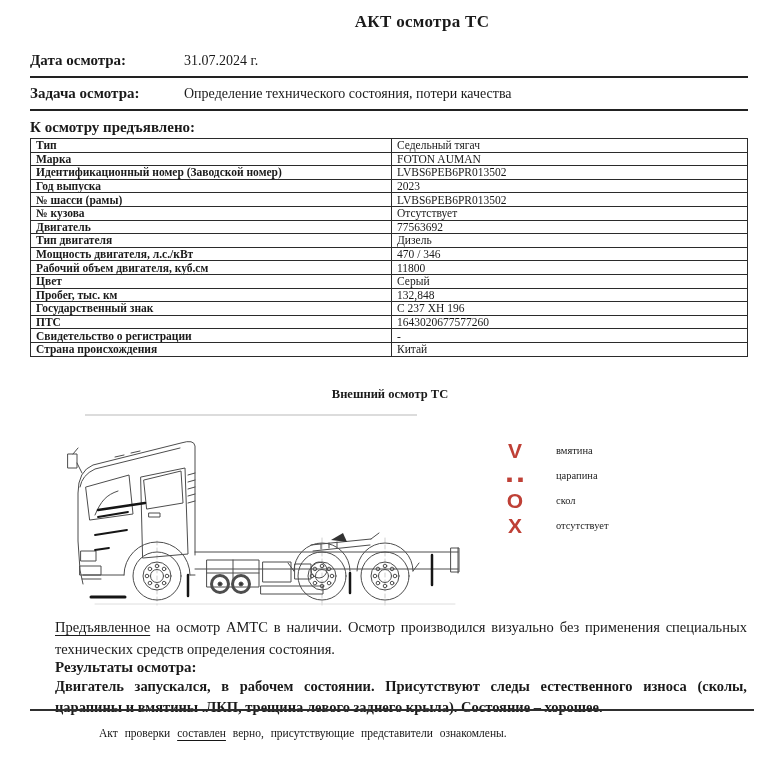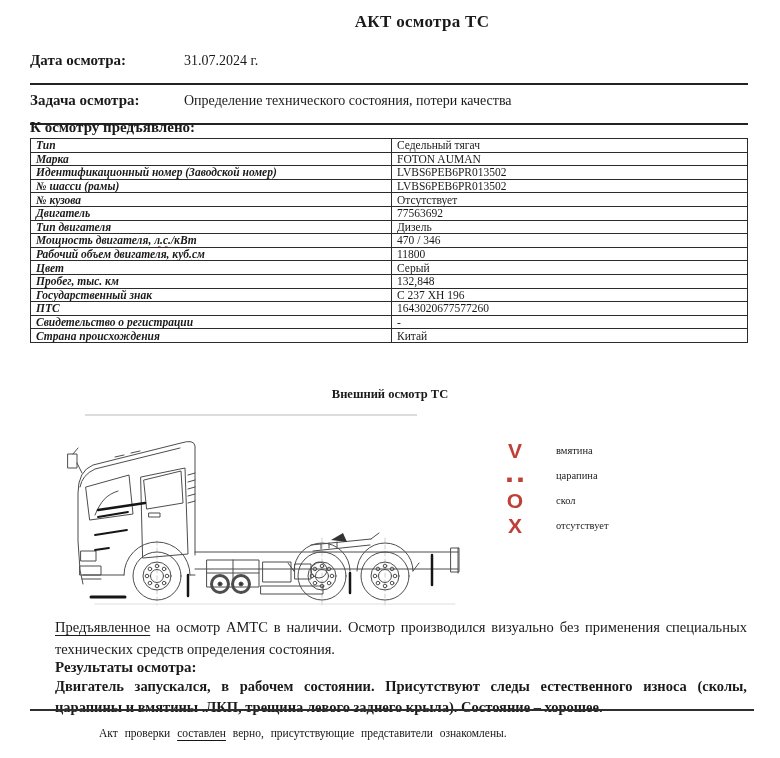--- a/index.html
+++ b/index.html
@@ -6,28 +6,28 @@
   .page {
     position:relative; width:780px; height:758px; background:#ffffff;
     font-family:"Liberation Serif", serif; color:#1a1a1a; overflow:hidden;
   }
   .title {
     position:absolute; top:12px; left:0; width:780px; text-align:center;
     font-weight:bold; font-size:17px; letter-spacing:.3px;padding-left:32px;
   }
   
   .hdr { position:absolute; left:30px; top:45px; width:718px; }
-  .hdr-row { display:flex; align-items:flex-end; height:24px; border-bottom:2px solid #222; padding-bottom:14px; }
+  .hdr-row { display:flex; align-items:flex-end; height:24px; border-bottom:2px solid #222; padding-bottom:7px; }
   .hdr-label { width:152px; font-weight:bold; font-size:15px; }
   .hdr-value { font-size:14px; padding-left:2px; white-space:nowrap; }
   .sect-head { position:absolute; left:30px; top:119px; font-weight:bold; font-size:15px;text-align:center; }
   
   table.specs { position:absolute; left:30px; top:138px; width:718px; border-collapse:collapse; table-layout:fixed; }
   .specs td { border:1px solid #2b2b2b; height:12.6px; padding:0 5px; font-size:11.5px; line-height:12px; white-space:nowrap; overflow:hidden; }
-  .specs td.lbl { width:350px; font-weight:bold;font-style:italic; }
+  .specs td.lbl { width:350px; font-weight:bold; }
   
   .ext-head { position:absolute; top:387px; left:0; width:780px; text-align:center; font-weight:bold; font-size:12.5px; }
   .artifact { position:absolute; left:85px; top:414px; width:332px; height:2px; background:#dcdcdc; }
   .truck { position:absolute; left:65px; top:423px; }
   .truck svg { stroke:#4d4d4d; stroke-width:1; fill:none; stroke-linejoin:round; stroke-linecap:round; }
   
   .legend { position:absolute; left:500px; top:438px; }
   .legend-row { display:flex; align-items:center; height:25px; }
   .legend-sym {
     display:block; width:30px; text-align:center; color:#bf4036;
@@ -76,20 +76,24 @@
         <td class="lbl">Тип</td>
         <td>Седельный тягач</td>
       </tr>
       <tr>
         <td class="lbl">Марка</td>
         <td>FOTON AUMAN</td>
       </tr>
       <tr>
         <td class="lbl">Идентификационный номер (Заводской  номер)</td>
         <td>LVBS6PEB6PR013502</td>
+      </tr>
+      <tr>
+        <td class="lbl">Год выпуска</td>
+        <td>2023</td>
       </tr>
       <tr>
         <td class="lbl">№ шасси  (рамы)</td>
         <td>LVBS6PEB6PR013502</td>
       </tr>
       <tr>
         <td class="lbl">№ кузова</td>
         <td>Отсутствует</td>
       </tr>
       <tr>

